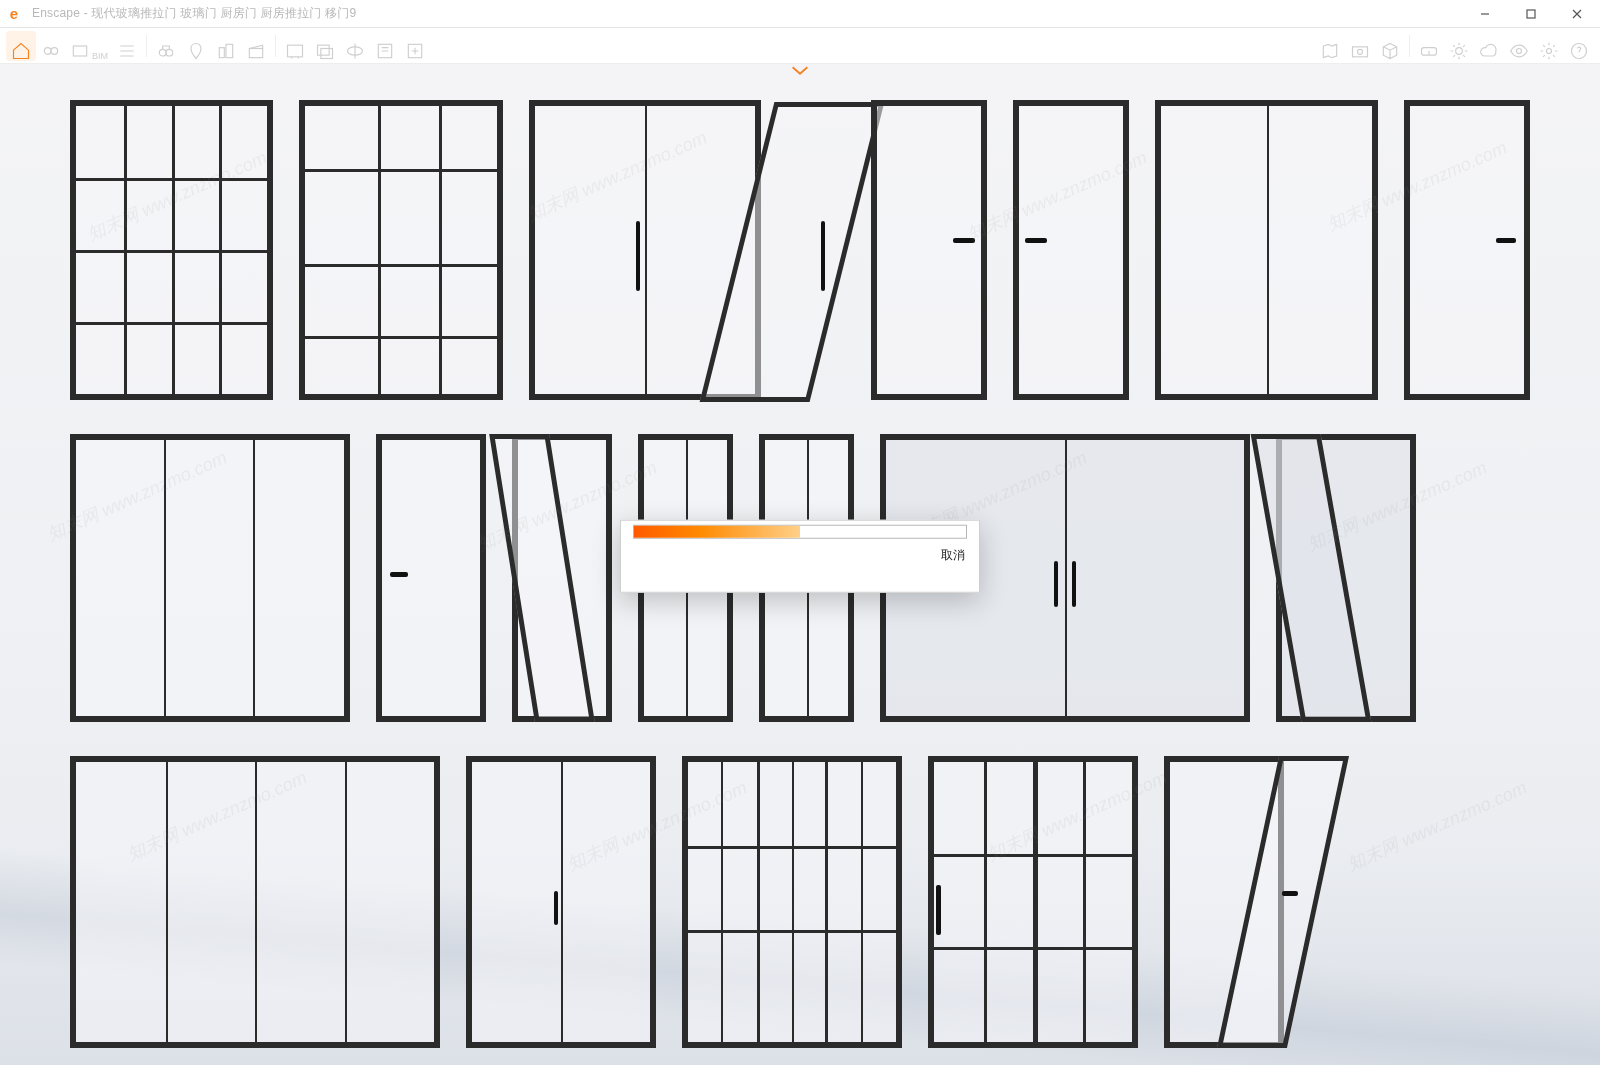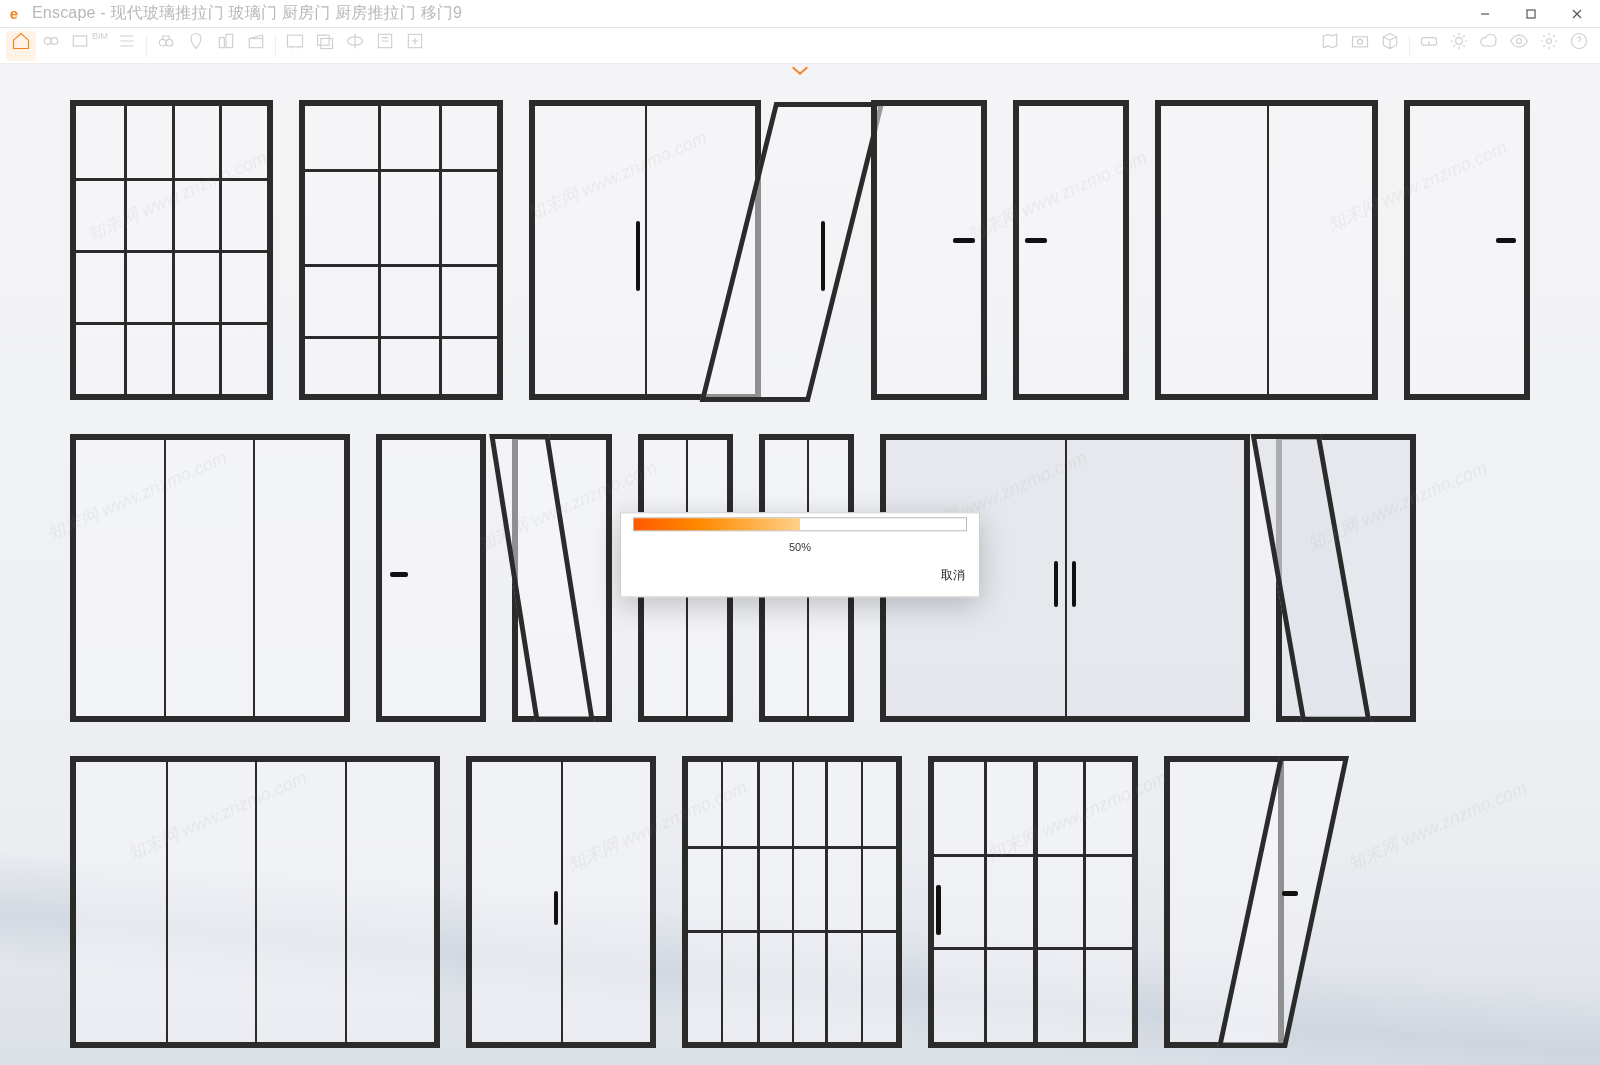--- a/index.html
+++ b/index.html
@@ -1,25 +1,25 @@
 <!DOCTYPE html>
 <html><head>
 <meta charset="utf-8">
 <style>
   * { box-sizing: border-box; margin: 0; padding: 0; }
   html, body { width: 1600px; height: 1065px; font-family: "Segoe UI", Arial, sans-serif; overflow: hidden; background:#fff; }
   
   .titlebar { height: 28px; background: #fff; display: flex; align-items: center; border-bottom: 1px solid #e5e5e5; }
   .titlebar .logo { width: 28px; height: 28px; display:flex;align-items:center;justify-content:center;color:#f58220;font-weight:700;font-size:15px;}
-  .titlebar .title { flex:1; color:#b8b8b8; font-size:16px; padding-left:4px; letter-spacing:.2px;}
+  .titlebar .title { flex:1; color:#b8b8b8; font-size:12px; padding-left:4px; letter-spacing:.2px;}
   .winbtn { width: 46px; height:28px; display:flex;align-items:center;justify-content:center;color:#555;}
   .winbtn svg{width:10px;height:10px;stroke:#555;stroke-width:1.2;fill:none;}
   
   .toolbar { height: 36px; background:#fff; display:flex; align-items:center; padding:0 6px; border-bottom:1px solid #eee;}
-  .tbtn { width:30px;height:30px;display:flex;align-items:flex-start;justify-content:center;color:#cfcfcf;border-radius:3px;}
+  .tbtn { width:30px;height:30px;display:flex;align-items:flex-end;justify-content:center;color:#cfcfcf;border-radius:3px;}
   .tbtn.active{color:#f58220;background:#fff3e8;}
   .tbtn svg{width:20px;height:20px;stroke:currentColor;fill:none;stroke-width:1.4;}
   .tsep{width:1px;height:22px;background:#eee;margin:0 4px;}
   .tbtn .lbl{font-size:9px;color:#cfcfcf;margin-left:2px;}
   .tspacer{flex:1;}
   
   .viewport { position:relative; width:100%; height: calc(100% - 64px); background: linear-gradient(180deg,#f4f4f6 0%,#eef0f3 60%,#e6e9ee 100%); overflow:hidden;}
   .floor-shadow{position:absolute;left:0;right:0;bottom:0;height:220px;background:
      linear-gradient(185deg, rgba(180,190,205,0) 40%, rgba(180,190,205,.35) 58%, rgba(180,190,205,0) 72%),
      linear-gradient(180deg, rgba(255,255,255,0) 0%, rgba(210,216,225,.5) 100%);}
@@ -40,21 +40,21 @@
   .wm{position:absolute;inset:0;pointer-events:none;opacity:.10;background:
     repeating-linear-gradient(-28deg, rgba(0,0,0,0) 0 130px, rgba(0,0,0,0) 130px 131px);
   }
   .wm span{position:absolute;color:#8a8a8a;font-size:18px;transform:rotate(-24deg);white-space:nowrap;font-style:italic;}
   
   .modal{position:absolute;left:50%;top:50%;transform:translate(-50%,-62%);width:360px;background:#fff;border:1px solid #cfcfcf;box-shadow:0 8px 28px rgba(0,0,0,.22);}
   .modal .hdr{padding:10px 12px 6px;font-size:12px;font-weight:700;color:#222;}
   .modal .bar{margin:4px 12px 0;height:14px;border:1px solid #b8b8b8;position:relative;background:#fff;}
   .modal .bar .fill{position:absolute;left:0;top:0;bottom:0;width:50%;background:linear-gradient(90deg,#ff5a00 0%,#ff8a00 40%,#ffd089 100%);}
   .modal .pct{text-align:center;font-size:11px;color:#333;padding:10px 0 6px;}
-  .modal .ftr{display:flex;justify-content:flex-end;padding:8px 14px 12px;}
+  .modal .ftr{display:flex;justify-content:flex-end;padding:8px 14px 28px;}
   .modal .cancel{font-size:12px;color:#222;background:none;border:none;cursor:pointer;}
   
   .credit{position:absolute;right:24px;bottom:14px;text-align:right;color:rgba(60,60,60,.55);}
   .credit .brand{font-size:34px;font-weight:500;letter-spacing:2px;color:rgba(70,70,70,.5);}
   .credit .idline{font-size:18px;color:rgba(70,70,70,.55);margin-top:-4px;}
 </style>
 </head>
 <body>
 
 <div class="titlebar">
@@ -329,19 +329,18 @@
     <span style="left:120px;top:740px">知末网 www.znzmo.com</span>
     <span style="left:560px;top:750px">知末网 www.znzmo.com</span>
     <span style="left:980px;top:740px">知末网 www.znzmo.com</span>
     <span style="left:1340px;top:750px">知末网 www.znzmo.com</span>
   </div>
 
   <div class="modal">
     <div class="bar">
       <div class="fill" style="position:absolute;left:0;top:0;bottom:0;background:linear-gradient(90deg,#ff5a00 0%,#ff8a00 40%,#ffd089 100%);width:50%"></div>
     </div>
-    <div class="pct">50%</div>
     <div class="ftr">
       <button class="cancel">取消</button>
     </div>
   </div>
 
 </div>
 
 </body></html>

